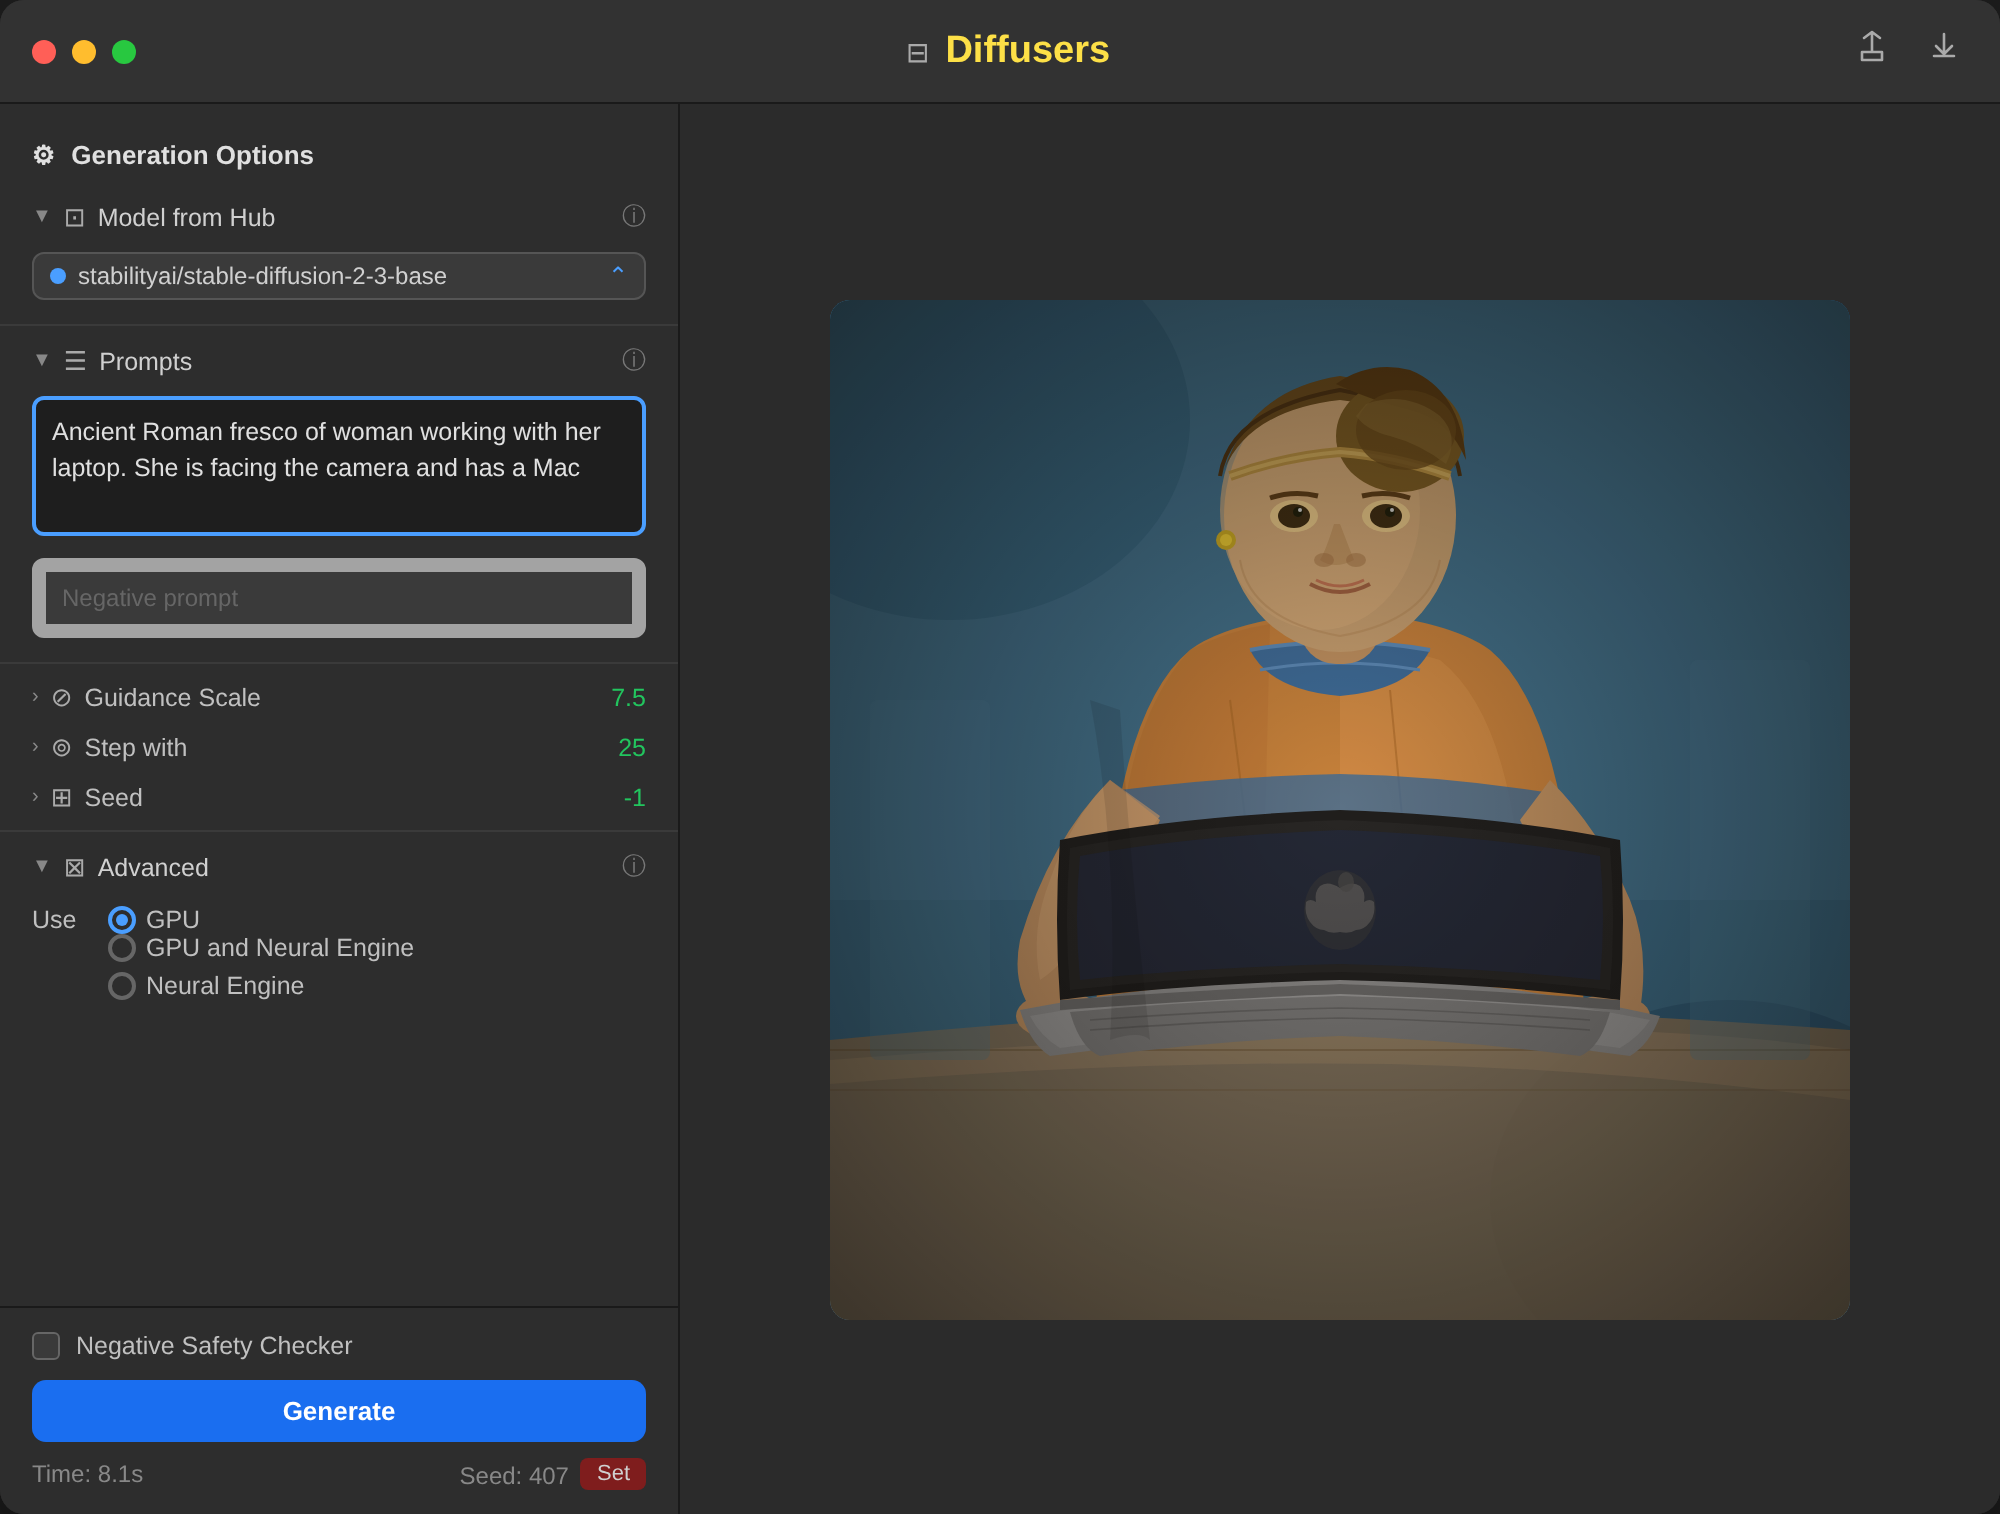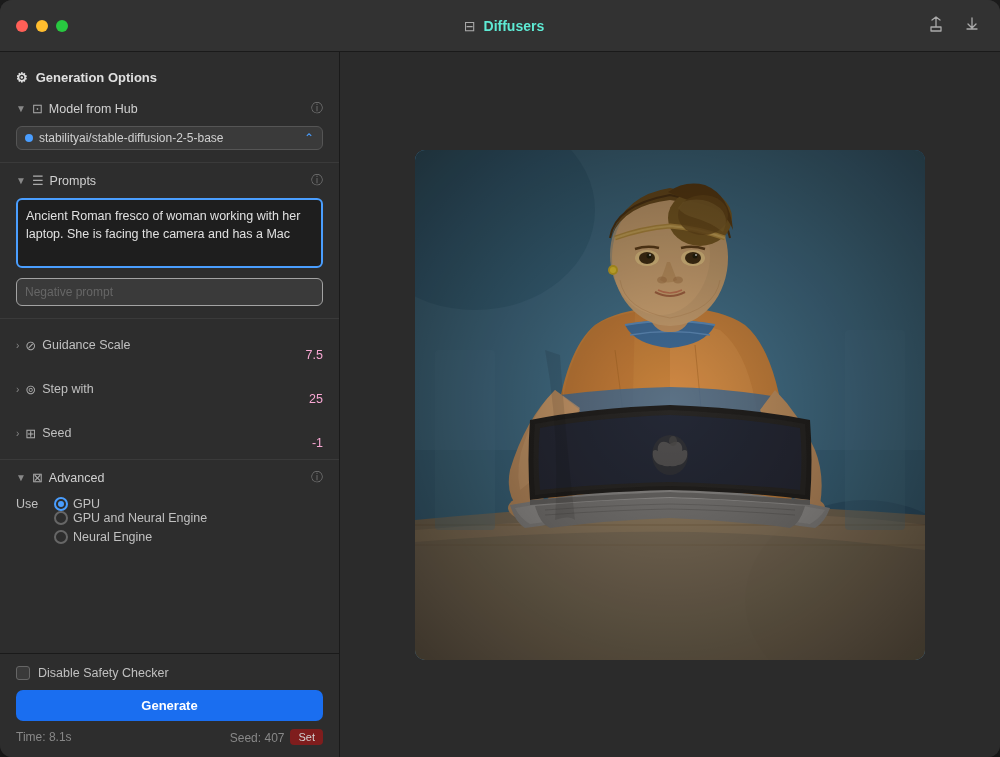--- a/index.html
+++ b/index.html
@@ -49,22 +49,22 @@
       display: flex;
       align-items: center;
       justify-content: center;
       gap: 8px;
     }
     .titlebar-icon {
       color: #aaa;
       font-size: 14px;
     }
     .titlebar-title {
-      color: #5eead4;
-      font-size: 14px;
+      color: #fde047;
+      font-size: 19px;
       font-weight: 600;
     }
     .titlebar-actions {
       display: flex;
       gap: 12px;
     }
     .titlebar-btn {
       color: #aaa;
       font-size: 16px;
       cursor: pointer;
@@ -165,21 +165,21 @@
       resize: none;
       outline: none;
       font-family: inherit;
       line-height: 1.4;
       height: 70px;
       margin-bottom: 6px;
     }
     .neg-prompt-input {
       width: 100%;
       background: #3a3a3a;
-      border: 1px solid #a3a3a3;
+      border: 7px solid #a3a3a3;
       border-radius: 6px;
       color: #888;
       font-size: 12px;
       padding: 6px 8px;
       outline: none;
       font-family: inherit;
     }
     .neg-prompt-input::placeholder { color: #666; }
     .row-item {
       display: flex;
@@ -189,23 +189,22 @@
       cursor: pointer;
     }
     .row-item-left {
       display: flex;
       align-items: center;
       gap: 6px;
       color: #c0c0c0;
       font-size: 12.5px;
     }
     .row-item-value {
-      color: #f9a8d4;
+      color: #22c55e;
       font-size: 12.5px;
-      margin-top: 20px;
     }
     .advanced-content {
       padding: 6px 16px 8px;
     }
     .use-row {
       display: flex;
       align-items: center;
       gap: 8px;
       margin-bottom: 0;
     }
@@ -391,21 +390,21 @@
             <div class="subsection-header-left">
               <span class="chevron">▼</span>
               <span class="subsection-icon">⊡</span>
               <span>Model from Hub</span>
             </div>
             <button class="info-btn">ⓘ</button>
           </div>
           <div class="subsection-content">
             <div class="model-select-inner">
               <span style="width:8px;height:8px;border-radius:50%;background:#4a9eff;flex-shrink:0;display:inline-block;"></span>
-              <span class="model-select-text">stabilityai/stable-diffusion-2-5-base</span>
+              <span class="model-select-text">stabilityai/stable-diffusion-2-3-base</span>
               <span class="model-select-arrow">⌃</span>
             </div>
           </div>
         </div>
 
         <div class="divider"></div>
 
         <div class="subsection">
           <div class="subsection-header">
             <div class="subsection-header-left">
@@ -484,21 +483,21 @@
               </div>
             </div>
           </div>
         </div>
 
       </div>
 
       <div class="sidebar-footer">
         <div class="safety-row">
           <div class="checkbox"></div>
-          <span class="safety-label">Disable Safety Checker</span>
+          <span class="safety-label">Negative Safety Checker</span>
         </div>
         <button class="generate-btn">Generate</button>
         <div class="status-row">
           <span class="status-text">Time: 8.1s</span>
           <div class="seed-area">
             <span class="seed-text">Seed: 407</span>
             <button class="set-btn">Set</button>
           </div>
         </div>
       </div>

